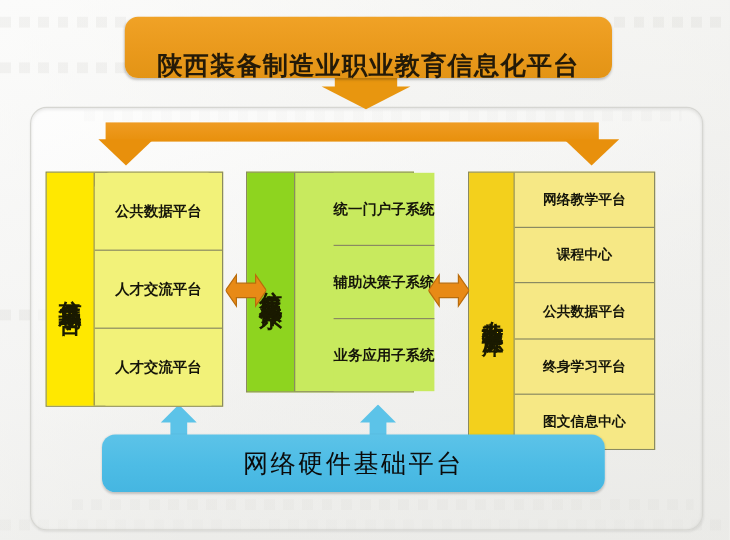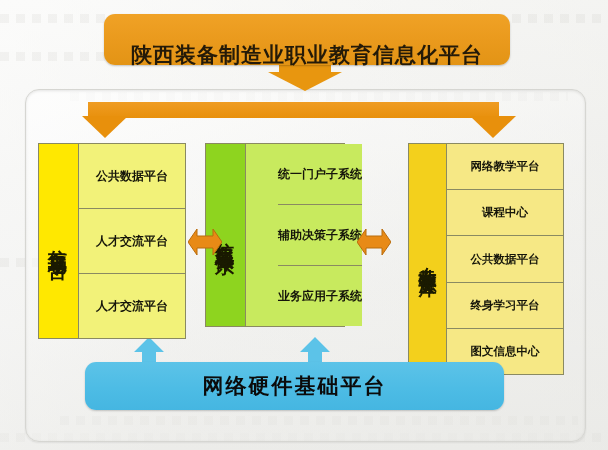--- a/index.html
+++ b/index.html
@@ -188,21 +188,21 @@
   #col-service .col-header {
     width: 40px;
     background: #8ed41f;
     font-size: 19px;
   }
   #col-service .col-items { background: #c8ea5e; }
   #col-service .col-item { font-size: 12px; }
 
   
   #col-resource {
-    left: 408px;
+    left: 390px;
     width: 156px;
     height: 232px;
     background: #f6e885;
   }
   #col-resource .col-header {
     width: 38px;
     background: #f3d01c;
     font-size: 18px;
   }
   #col-resource .col-items { background: #f6e885; }
@@ -229,21 +229,21 @@
     border-radius: 11px;
     background: linear-gradient(180deg, #5cc3e8 0%, #4dbce5 55%, #45b6e1 100%);
     box-shadow: 0 1px 2px rgba(0,0,0,.2);
     display: flex;
     align-items: center;
     justify-content: center;
     z-index: 3;
   }
   #base-text {
     font-size: 21px;
-    font-weight: 700;
+    font-weight: 400;
     color: #0b0b0b;
     letter-spacing: 2px;
     white-space: nowrap;
   }
   .up-arrow {
     position: absolute;
     top: 337px;
     width: 30px;
     height: 30px;
     z-index: 2;

